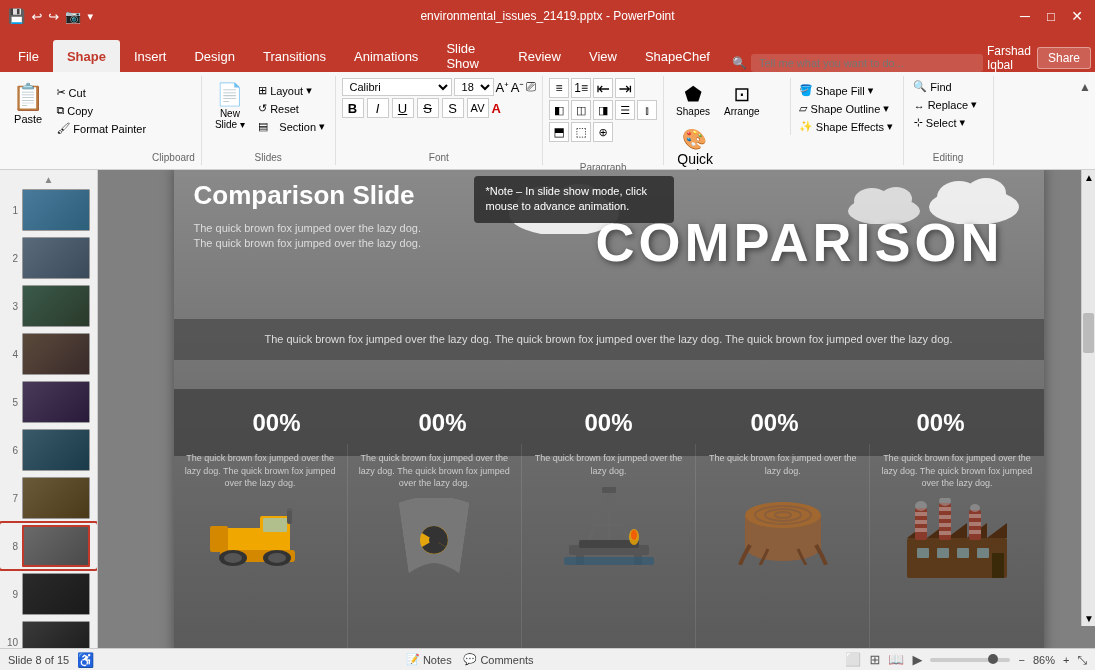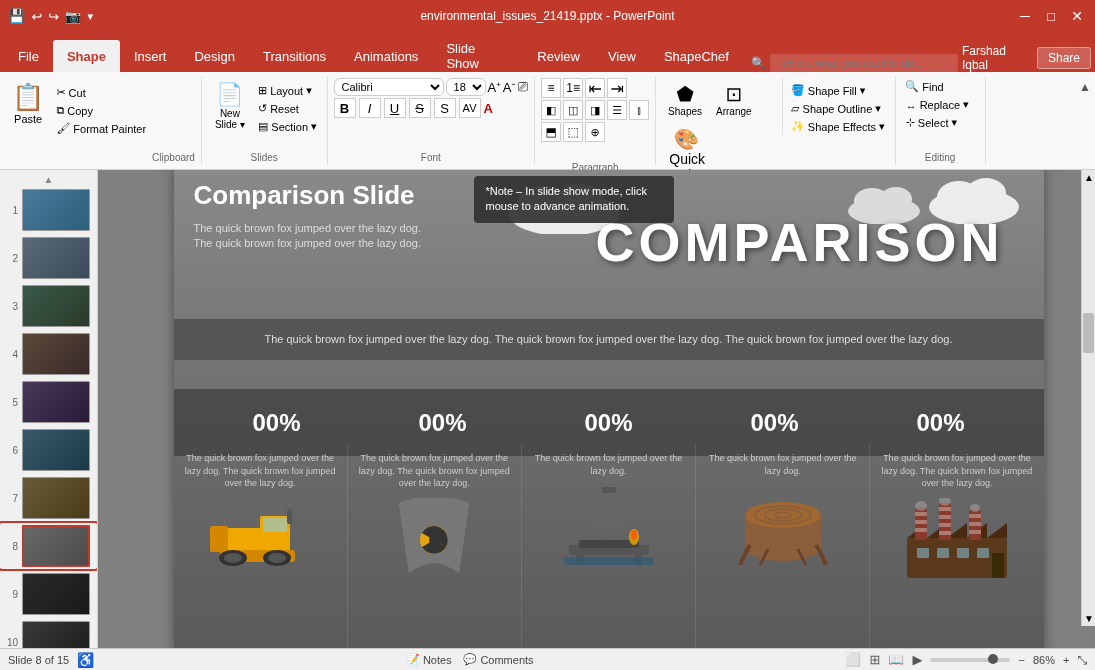--- a/index.html
+++ b/index.html
@@ -296,21 +296,21 @@
 
     
     #app-wrapper { display: flex; flex-direction: column; height: 670px; width: 1095px; overflow: hidden; }
     #content-wrapper { display: flex; flex: 1; overflow: hidden; }
     .font-select {
       border: 1px solid #ccc;
       background: white;
       font-size: 11px;
       padding: 1px 3px;
       cursor: pointer;
-      border-radius: 6px;
+      border-radius: 0;
     }
 
     
     .thumb-1 { background: linear-gradient(135deg, #4a7a9b, #2c5f7a); }
     .thumb-2 { background: linear-gradient(135deg, #5a6a7a, #3a4a5a); }
     .thumb-3 { background: linear-gradient(135deg, #3a5a4a, #2a3a2a); }
     .thumb-4 { background: linear-gradient(135deg, #5a4a3a, #3a2a2a); }
     .thumb-5 { background: linear-gradient(135deg, #4a3a5a, #2a1a3a); }
     .thumb-6 { background: linear-gradient(135deg, #3a5a6a, #1a3a4a); }
     .thumb-7 { background: linear-gradient(135deg, #6a5a3a, #4a3a1a); }
@@ -345,21 +345,21 @@
     <div class="menu-tab">Insert</div>
     <div class="menu-tab">Design</div>
     <div class="menu-tab">Transitions</div>
     <div class="menu-tab">Animations</div>
     <div class="menu-tab">Slide Show</div>
     <div class="menu-tab">Review</div>
     <div class="menu-tab">View</div>
     <div class="menu-tab">ShapeChef</div>
     <div style="display:flex;align-items:center;margin-left:8px;flex:1;">
       <span style="color:white;font-size:12px;margin-right:4px;">🔍</span>
-      <input type="text" placeholder="Tell me what you want to do..." style="border: none; background: rgba(255, 255, 255, 0.15); color: white; padding: 3px 8px; border-radius: 3px; font-size: 11px; width: 188px; outline: none;">
+      <input type="text" placeholder="Tell me what you want to do..." style="border: none; background: rgba(255, 255, 255, 0.15); color: white; padding: 3px 8px; border-radius: 3px; font-size: 11px; width: 232px; outline: none;">
       <span style="color:white;margin-left:4px;font-size:12px;"></span>
     </div>
     <div style="display:flex;align-items:center;gap:6px;color:white;font-size:12px;">
       <span>Farshad Iqbal</span>
       <button style="background:rgba(255,255,255,0.2);border:1px solid rgba(255,255,255,0.4);color:white;padding:3px 10px;border-radius:3px;cursor:pointer;font-size:12px;">Share</button>
     </div>
   </div>
 
   <div id="ribbon">
 
@@ -398,21 +398,21 @@
             <span>⊞</span>
             <span style="font-size:11px;">Layout</span>
             <span>▾</span>
           </div>
           <div class="ribbon-btn-small">
             <span>↺</span>
             <span style="font-size:11px;">Reset</span>
           </div>
           <div class="ribbon-btn-small">
             <span>▤</span>
-            <span style="font-size:11px;">Section</span>
+            <span style="font-size:11px;margin-left:8px;">Section</span>
             <span>▾</span>
           </div>
         </div>
       </div>
       <div class="ribbon-group-label">Slides</div>
     </div>
 
     <div class="ribbon-group" style="min-width:180px;align-items:flex-start;">
       <div style="display:flex;flex-direction:column;gap:2px;width:100%;">
         <div style="display:flex;gap:2px;align-items:center;">

